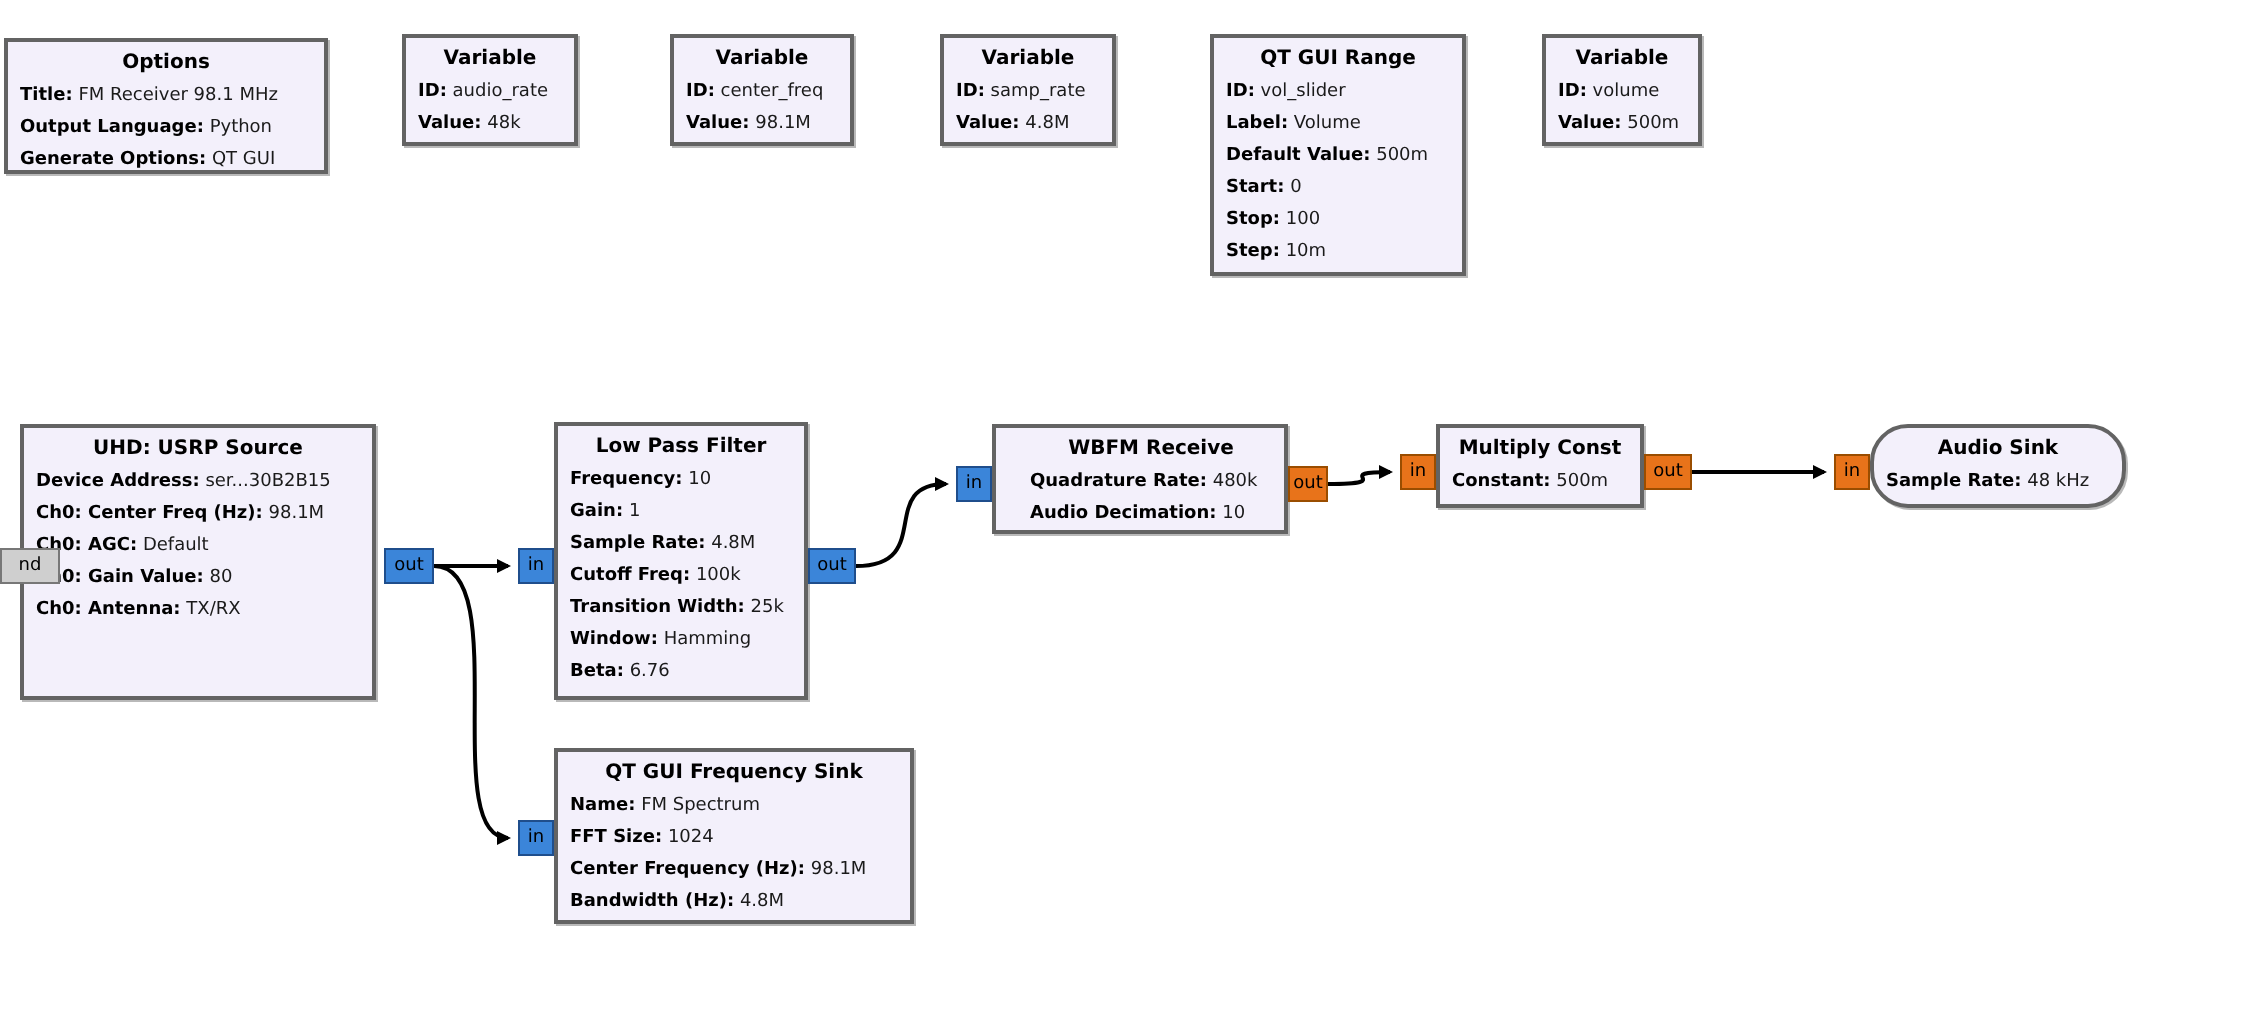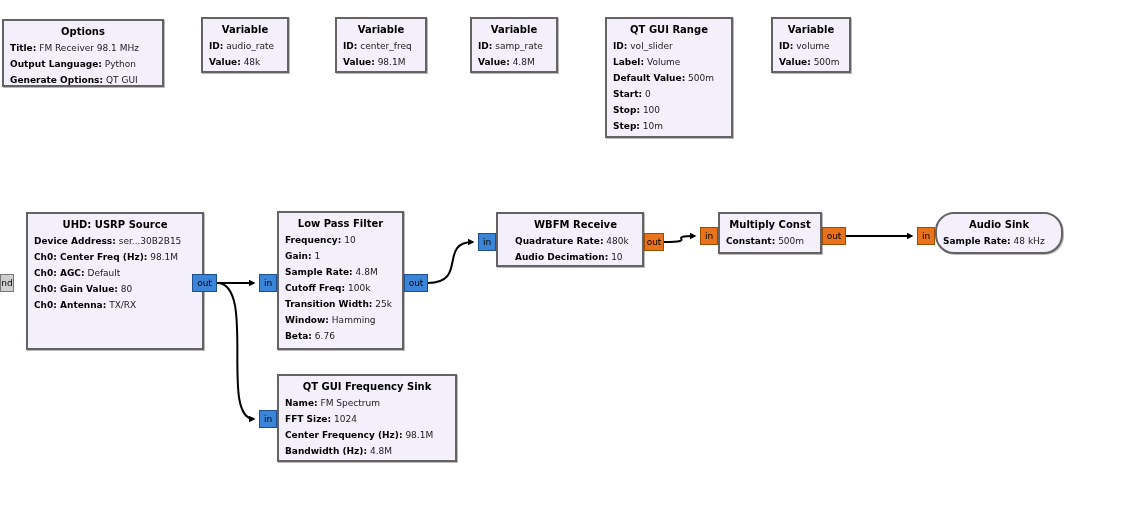--- a/index.html
+++ b/index.html
@@ -99,29 +99,29 @@
         <div class="prop"><span class="pkey">Default Value:</span> <span class="pval">500m</span></div>
         <div class="prop"><span class="pkey">Start:</span> <span class="pval">0</span></div>
         <div class="prop"><span class="pkey">Stop:</span> <span class="pval">100</span></div>
         <div class="prop"><span class="pkey">Step:</span> <span class="pval">10m</span></div>
       </div>
       <div class="block" style="left: 771px; top: 17px; width: 80px; height: 56px;">
         <div class="block-title">Variable</div>
         <div class="prop"><span class="pkey">ID:</span> <span class="pval">volume</span></div>
         <div class="prop"><span class="pkey">Value:</span> <span class="pval">500m</span></div>
       </div>
-      <div class="block" style="left: 26px; top: 212px; width: 178px; height: 138px;">
+      <div class="block" style="left: 10px; top: 212px; width: 178px; height: 138px;">
         <div class="block-title">UHD: USRP Source</div>
         <div class="prop"><span class="pkey">Device Address:</span> <span class="pval">ser...30B2B15</span></div>
         <div class="prop"><span class="pkey">Ch0: Center Freq (Hz):</span> <span class="pval">98.1M</span></div>
         <div class="prop"><span class="pkey">Ch0: AGC:</span> <span class="pval">Default</span></div>
         <div class="prop"><span class="pkey">Ch0: Gain Value:</span> <span class="pval">80</span></div>
         <div class="prop"><span class="pkey">Ch0: Antenna:</span> <span class="pval">TX/RX</span></div>
       </div>
-      <div class="port" style="left: 0px; top: 274px; width: 14px; background: rgb(207, 207, 207); border-color: rgb(119, 119, 119);">nd</div>
+      <div class="port" style="left: 0px; top: 274px; width: 30px; background: rgb(207, 207, 207); border-color: rgb(119, 119, 119);">nd</div>
       <div class="port" style="left: 192px; top: 274px; width: 25px; background: rgb(59, 133, 217); border-color: rgb(31, 78, 140);">out</div>
       <div class="block" style="left: 277px; top: 211px; width: 127px; height: 139px;">
         <div class="block-title">Low Pass Filter</div>
         <div class="prop"><span class="pkey">Frequency:</span> <span class="pval">10</span></div>
         <div class="prop"><span class="pkey">Gain:</span> <span class="pval">1</span></div>
         <div class="prop"><span class="pkey">Sample Rate:</span> <span class="pval">4.8M</span></div>
         <div class="prop"><span class="pkey">Cutoff Freq:</span> <span class="pval">100k</span></div>
         <div class="prop"><span class="pkey">Transition Width:</span> <span class="pval">25k</span></div>
         <div class="prop"><span class="pkey">Window:</span> <span class="pval">Hamming</span></div>
         <div class="prop"><span class="pkey">Beta:</span> <span class="pval">6.76</span></div>

